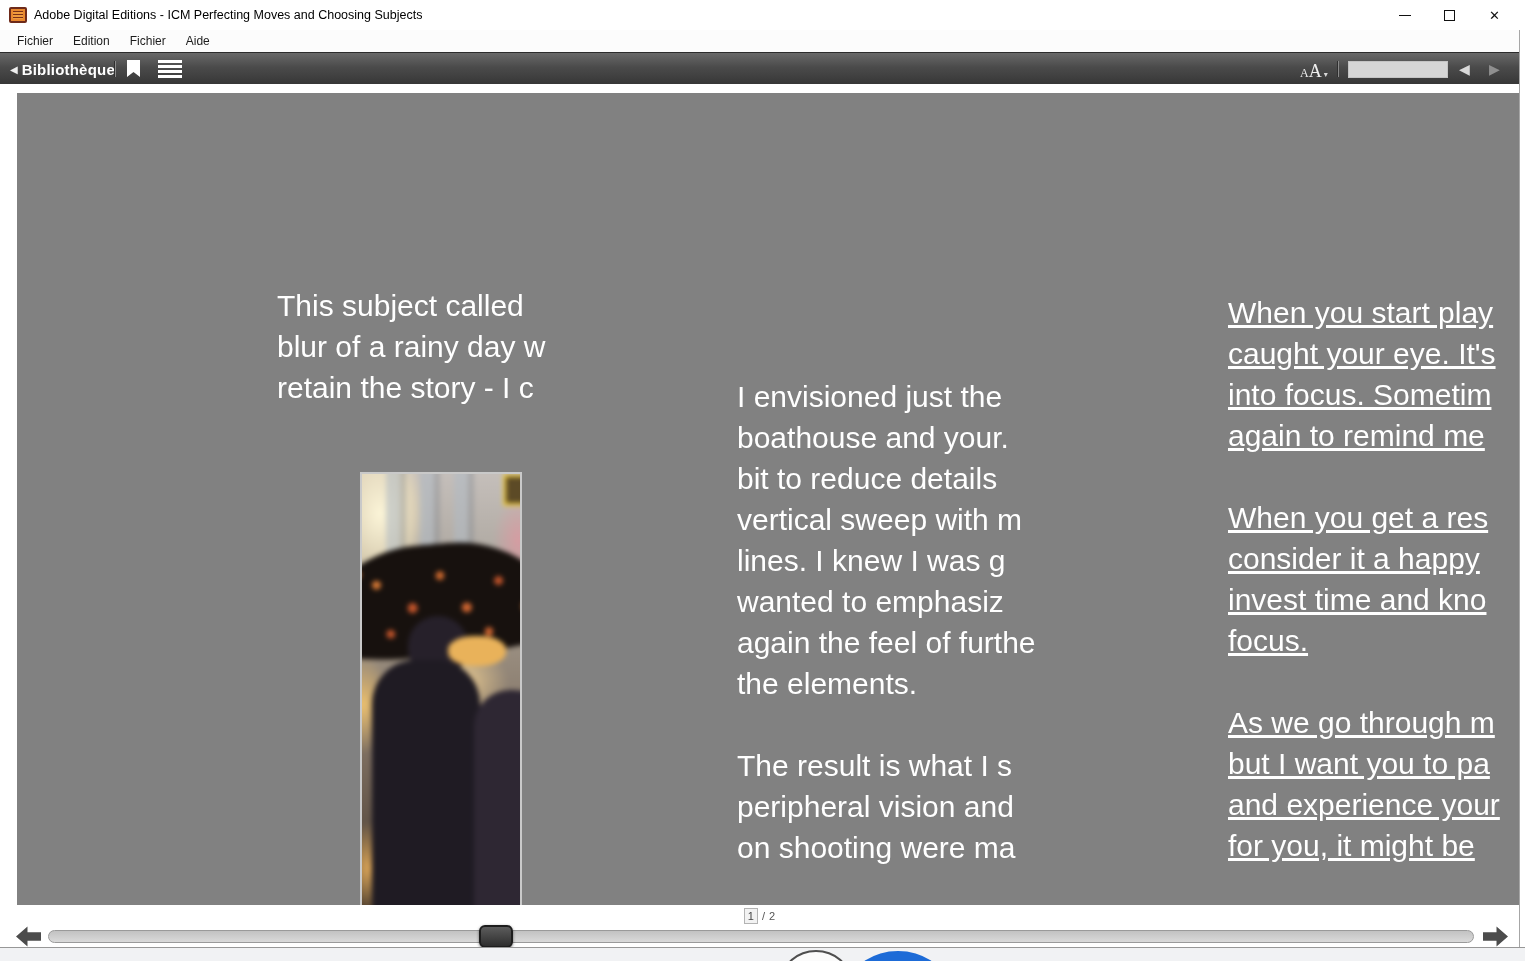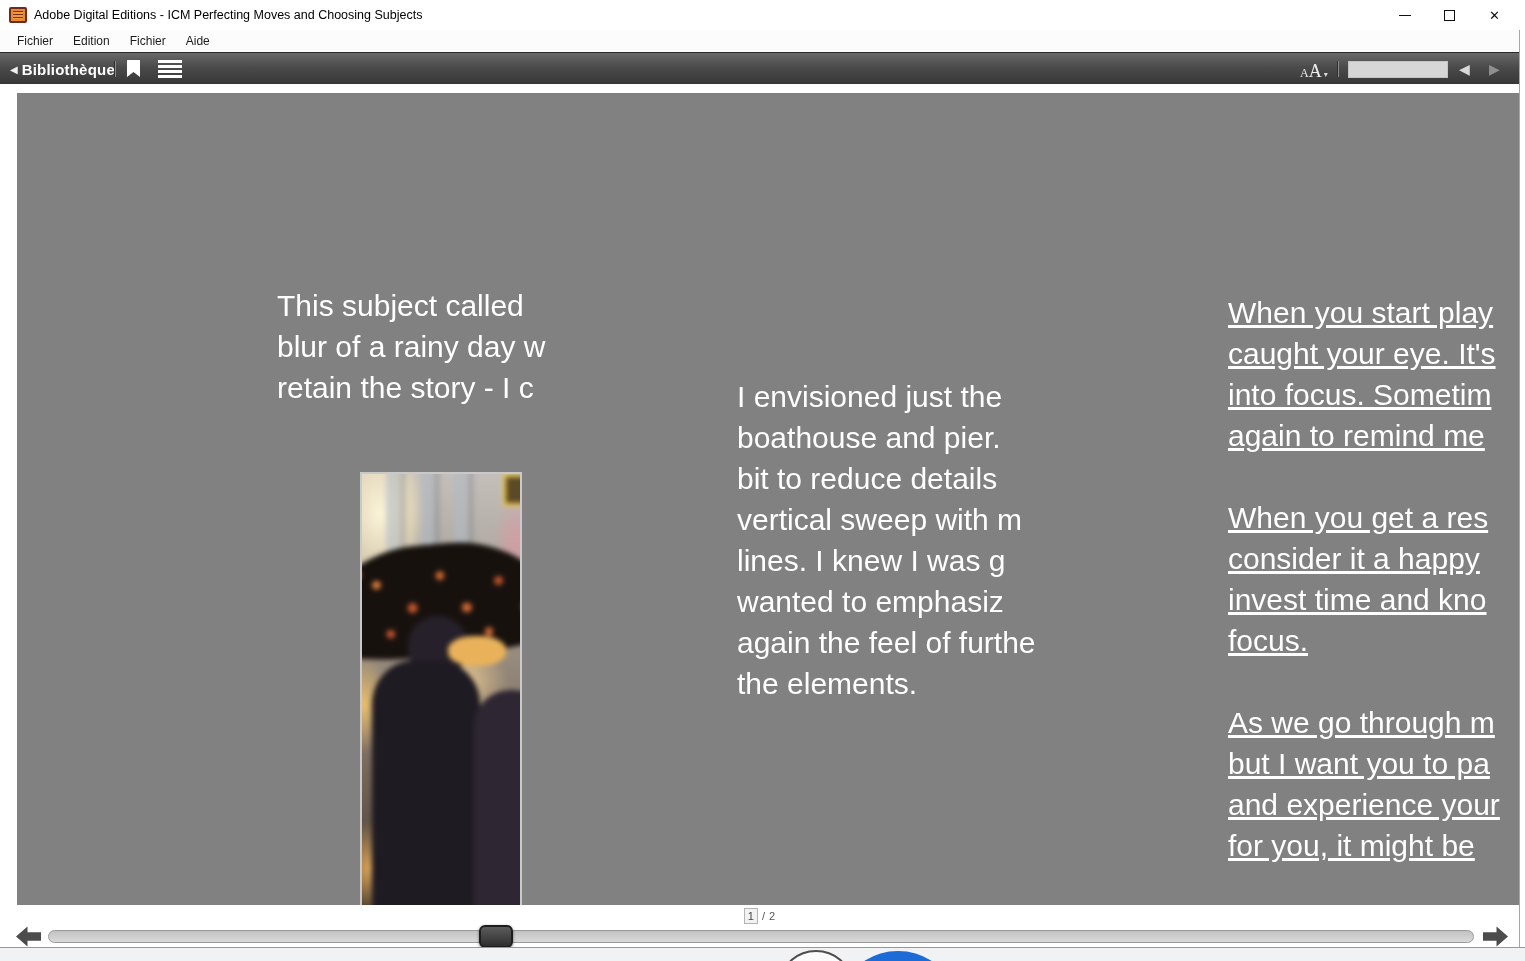--- a/index.html
+++ b/index.html
@@ -210,28 +210,33 @@
       <div class="hood"></div>
       <div class="scarf"></div>
       <div class="figure-body"></div>
       <div class="figure-right"></div>
     </div>
   </div>
 
   <div class="col col2">
     <div class="para">
       <div class="line">I envisioned just the</div>
-      <div class="line">boathouse and pier.</div>
+      <div class="line">boathouse and your.</div>
       <div class="line">bit to reduce details</div>
       <div class="line">vertical sweep with m</div>
       <div class="line">lines. I knew I was g</div>
       <div class="line">wanted to emphasiz</div>
       <div class="line">again the feel of furthe</div>
       <div class="line">the elements.</div>
     </div>
+    <div class="para">
+      <div class="line">The result is what I s</div>
+      <div class="line">peripheral vision and</div>
+      <div class="line">on shooting were ma</div>
+    </div>
   </div>
 
   <div class="col col3">
     <div class="para">
       <div class="line">When you start play</div>
       <div class="line">caught your eye. It's</div>
       <div class="line">into focus. Sometim</div>
       <div class="line">again to remind me</div>
     </div>
     <div class="para">

